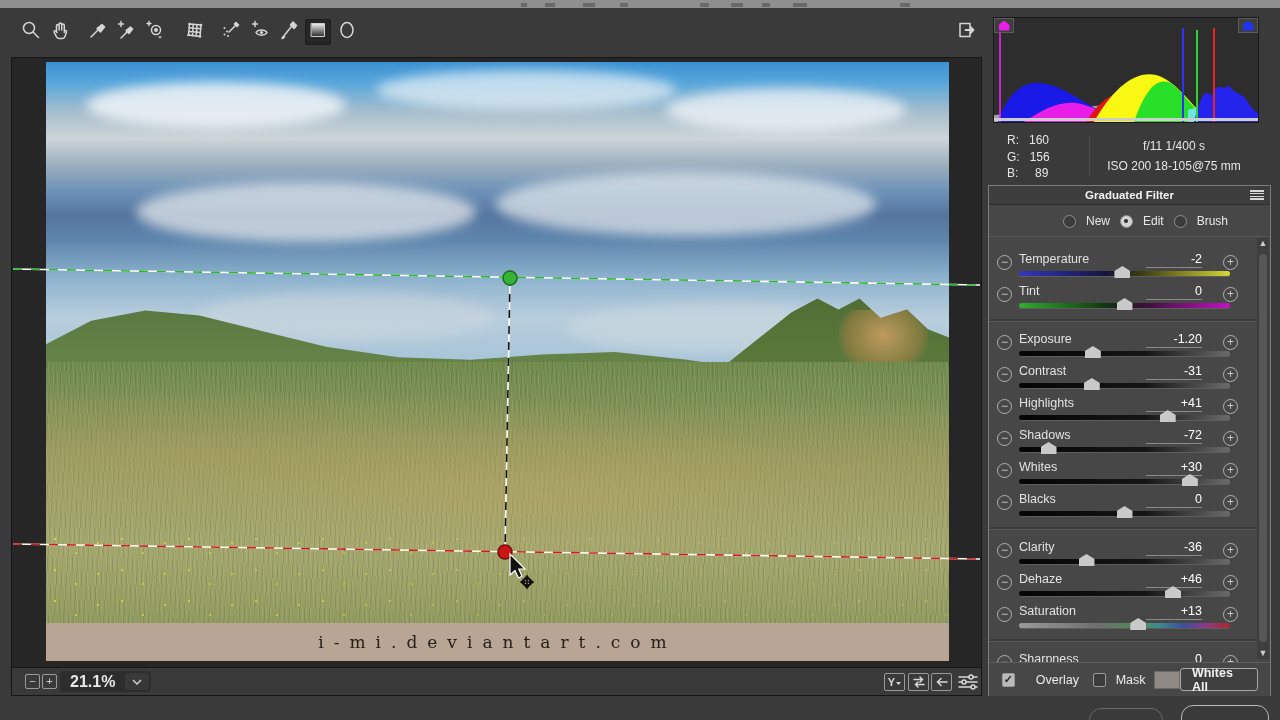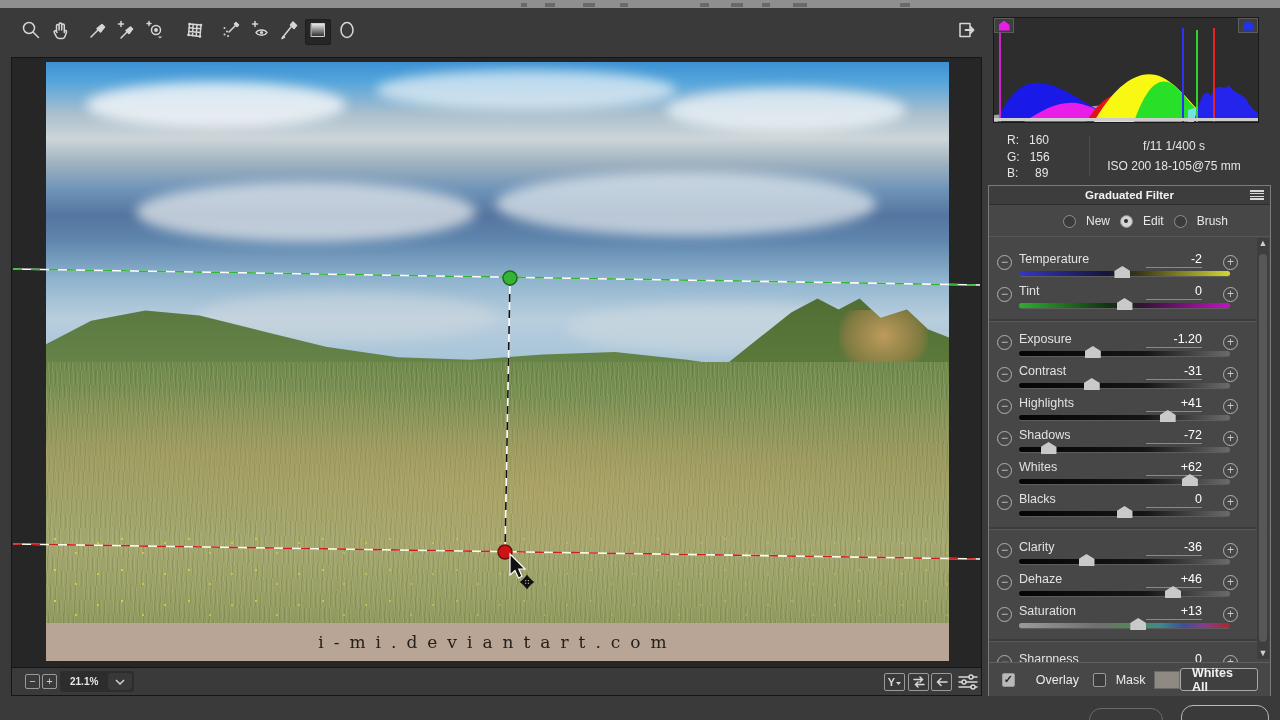--- a/index.html
+++ b/index.html
@@ -43,21 +43,21 @@
     -webkit-mask-image:linear-gradient(90deg,#000 0%,rgba(0,0,0,.75) 30%,rgba(0,0,0,.3) 60%,rgba(0,0,0,.45) 100%);
             mask-image:linear-gradient(90deg,#000 0%,rgba(0,0,0,.75) 30%,rgba(0,0,0,.3) 60%,rgba(0,0,0,.45) 100%);}
   #watermark-band{left:0;top:561px;width:903px;height:38px;background:#b8a595;display:flex;align-items:center;justify-content:center;}
   #watermark-band span{font-family:"DejaVu Serif",serif;font-size:17px;letter-spacing:10px;color:#27201a;}
   #gf-overlay{left:0;top:0;width:969px;height:609px;pointer-events:none;}
   
   #statusbar{left:11px;top:668px;width:971px;height:28px;background:#3a3a3a;border:1px solid #161616;border-top:none;box-sizing:border-box;}
   .sq-btn{position:absolute;top:6px;width:15px;height:15px;border:1px solid #9a9a9a;border-radius:2px;
     color:#cfcfcf;font-size:11px;line-height:13px;text-align:center;box-sizing:border-box;}
   #zoom-box{position:absolute;left:48px;top:3px;height:21px;background:#2d2d2d;border-radius:3px;display:flex;align-items:center;}
-  #zoom-box .lvl{color:#e8e8e8;font-size:10px;font-weight:bold;padding:0 10px;}
+  #zoom-box .lvl{color:#e8e8e8;font-size:16px;font-weight:bold;padding:0 10px;}
   #zoom-box .dd{width:24px;height:17px;margin-right:2px;background:#383838;border-radius:3px;display:flex;align-items:center;justify-content:center;}
   .sb-icon{position:absolute;top:5px;width:21px;height:18px;border:1px solid #9a9a9a;border-radius:2px;box-sizing:border-box;
     display:flex;align-items:center;justify-content:center;color:#d8d8d8;font-size:11px;font-weight:bold;}
   .sb-icon svg,.plain-icon svg{stroke:#d8d8d8;fill:none;stroke-width:1.5;stroke-linecap:round;}
   .plain-icon{position:absolute;top:5px;width:24px;height:18px;display:flex;align-items:center;justify-content:center;}
   
   #histogram-box{left:993px;top:17px;width:266px;height:106px;background:#2d2d2d;border:1px solid #191919;box-sizing:border-box;}
   .clipbox{position:absolute;top:0;width:20px;height:15px;background:#3e3e3e;border:1px solid #5c5c5c;box-sizing:border-box;
     display:flex;align-items:center;justify-content:center;}
   .clip-arrow{width:11px;height:10px;clip-path:polygon(50% 0,100% 45%,100% 100%,0 100%,0 45%);}
@@ -401,21 +401,21 @@
         <span class="circ minus">−</span>
         <span class="slabel">Shadows</span>
         <span class="sval">-72</span>
         <span class="circ plus">+</span>
         <div class="track t-plain"></div>
         <div class="thumb" style="left: 51.54px;"></div>
       </div>
       <div class="srow" style="top: 220px;">
         <span class="circ minus">−</span>
         <span class="slabel">Whites</span>
-        <span class="sval">+62</span>
+        <span class="sval">+30</span>
         <span class="circ plus">+</span>
         <div class="track t-plain"></div>
         <div class="thumb" style="left: 192.91px;"></div>
       </div>
       <div class="srow" style="top: 252px;">
         <span class="circ minus">−</span>
         <span class="slabel">Blacks</span>
         <span class="sval">0</span>
         <span class="circ plus">+</span>
         <div class="track t-plain"></div>

